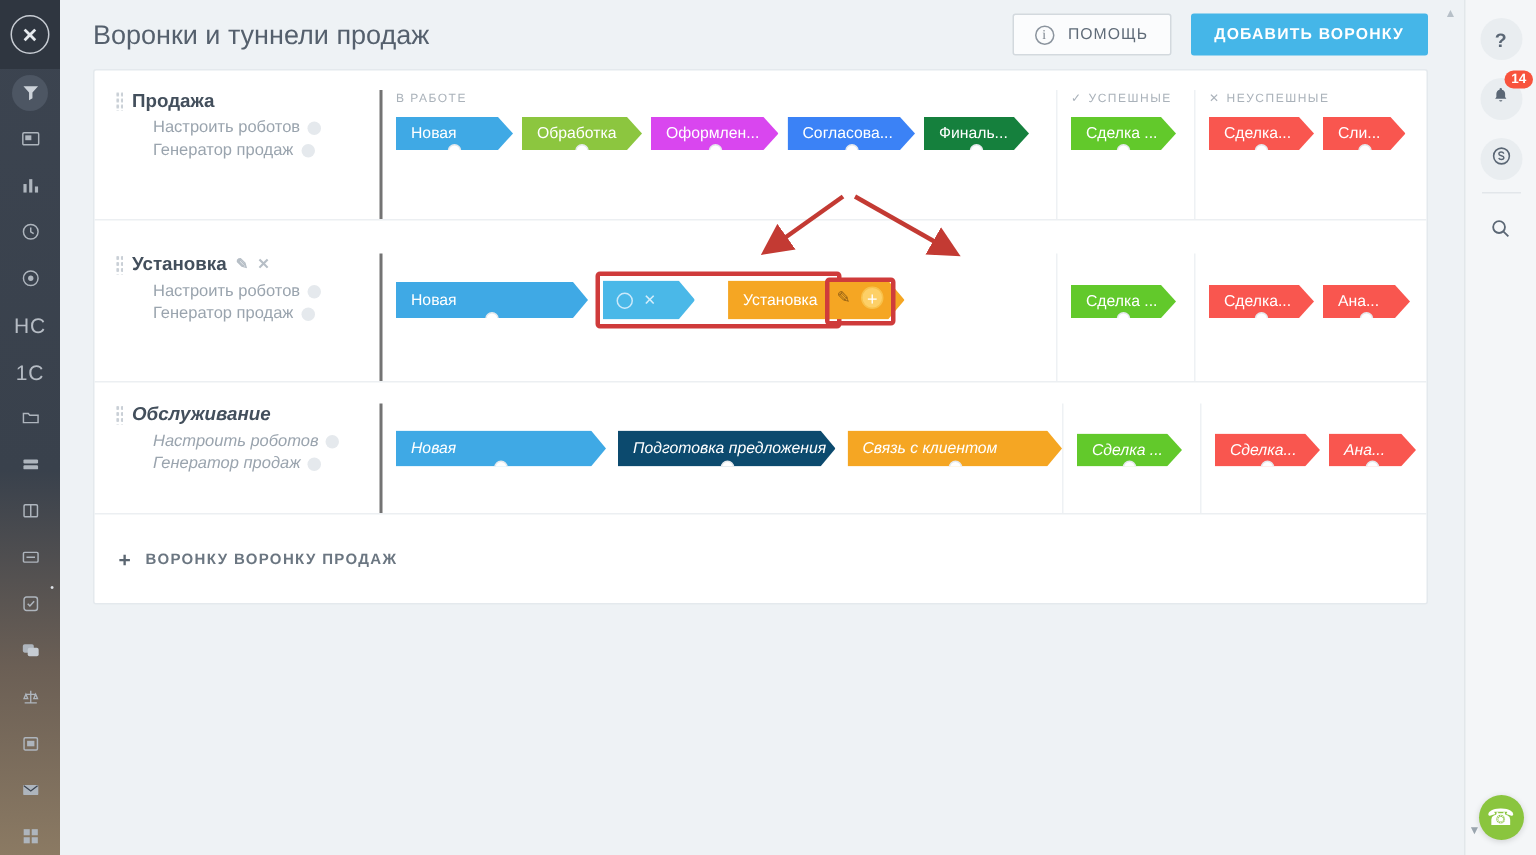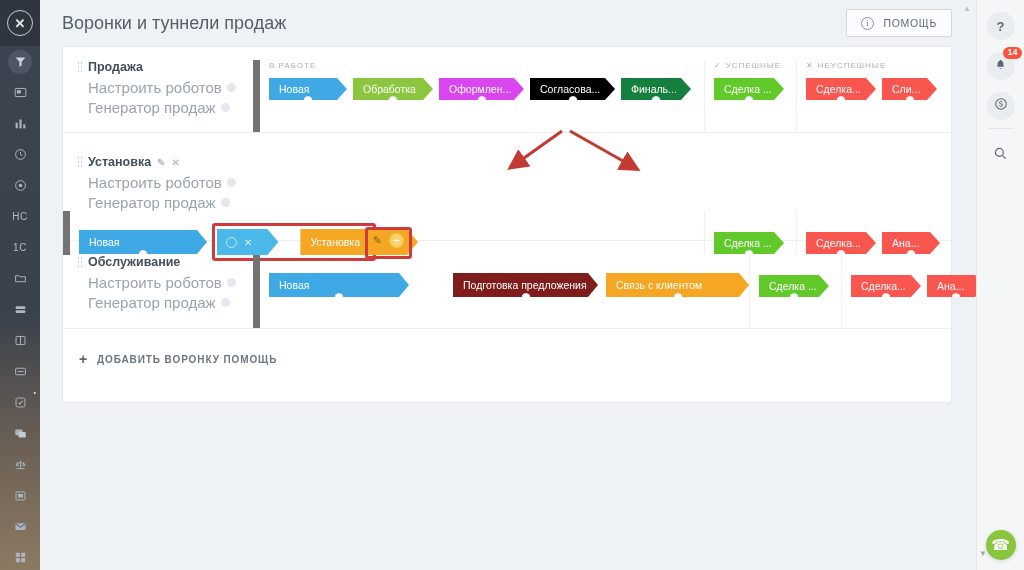--- a/index.html
+++ b/index.html
@@ -32,21 +32,21 @@
   .ls-item.active .ls-ico-wrap{
     background:#4d5663;border-radius:50%;
   }
   .ls-ico-wrap{
     width:24px;height:24px;display:flex;align-items:center;justify-content:center;
   }
   .ls-item svg{ display:block; }
   .ls-badge{
     position:absolute; top:2px; right:4px; font-size:7px; color:#dfe3e8;
   }
-  .ls-text{ font-size:10px; letter-spacing:.5px; color:#b6bcc4;}
+  .ls-text{ font-size:14px; letter-spacing:.5px; color:#b6bcc4;}
 
   
   #right-sidebar{
     position:absolute; right:0; top:0; width:48px; height:570px;
     background:#f4f6f8; border-left:1px solid #e2e7ea; z-index:30;
     display:flex; flex-direction:column; align-items:center;
   }
   .rs-btn{
     width:28px;height:28px;border-radius:50%;background:#e9edf0;
     display:flex;align-items:center;justify-content:center;
@@ -107,48 +107,48 @@
   }
 
   
   #card{
     margin:0 24px 0 22px; background:#fff; border:1px solid #e4e9ed;
     border-radius:2px; height:357px;
   }
   .funnel-row{
     display:flex; border-bottom:1px solid #eceff2; height:95px; padding-top:13px;
   }
-  .funnel-row:nth-child(1){ height:86px; }
+  .funnel-row:nth-child(1){ height:100px; }
   .funnel-row:nth-child(3){ border-bottom:1px solid #eceff2; }
 
   .fr-left{
     width:190px; padding-left:14px; flex-shrink:0;
   }
   .fr-title{
     display:flex; align-items:center; gap:6px; font-size:12.5px; font-weight:bold;
     color:#434f5c; margin-bottom:5px;
   }
   .drag-dots{
     width:5px;height:13px;
     background-image:radial-gradient(#c3cad1 45%, transparent 46%);
     background-size:3px 4px; opacity:.9;
   }
   .title-act{ font-size:10px;color:#b6bec6; cursor:pointer;}
   .fr-sub{
     display:flex;align-items:center;gap:5px;
-    font-size:15px;color:#9aa4ae;margin:3px 0 0 11px;
+    font-size:11px;color:#9aa4ae;margin:3px 0 0 25px;
   }
   .sub-q{
     width:9px;height:9px;border-radius:50%;background:#e5e9ed;
     display:inline-block;
   }
 
   .fr-body{ flex:1; display:flex; position:relative; }
   .col{ position:relative; padding-left:9px;}
-  .col-work{ flex:1; border-left:7px solid #737373;}
+  .col-work{ flex:1; border-left:2px solid #737373;}
   .col-ok{ width:92px; border-left:1px solid #eef1f4;}
   .col-fail{ width:155px; border-left:1px solid #eef1f4;}
   .col-head{
     font-size:8px; letter-spacing:1px; color:#aab2ba; margin-bottom:8px; height:10px;
     display:flex; align-items:center; gap:4px;
   }
   .stages{ display:flex; align-items:flex-start; gap:6px; flex-wrap:nowrap;}
 
   .stage{
     position:relative; height:22px; display:flex; align-items:center;
@@ -355,20 +355,21 @@
 <div id="page">
 
   <div id="page-header">
     <div id="page-title">Воронки и туннели продаж</div>
 
     <div class="btn-help">
       <span class="circ">i</span>
       <span>ПОМОЩЬ</span>
     </div>
 
+    <div class="btn-add">ДОБАВИТЬ ВОРОНКУ</div>
   </div>
 
   <div id="card">
 
     <div class="funnel-row">
       <div class="fr-left">
         <div class="fr-title">
           <span class="drag-dots"></span>
           <span>Продажа</span>
         </div>
@@ -391,21 +392,21 @@
               <span class="knob"></span>
             </div>
             <div class="stage" style="background:#8cc63f;width:80px;">
               <span>Обработка</span>
               <span class="knob"></span>
             </div>
             <div class="stage" style="background:#d946ef;width:85px;">
               <span>Оформлен...</span>
               <span class="knob"></span>
             </div>
-            <div class="stage" style="background:#000000;width:85px;">
+            <div class="stage" style="background:#3b82f6;width:85px;">
               <span>Согласова...</span>
               <span class="knob"></span>
             </div>
             <div class="stage" style="background:#15803d;width:70px;">
               <span>Финаль...</span>
               <span class="knob"></span>
             </div>
           </div>
         </div>
 
@@ -434,21 +435,21 @@
             </div>
             <div class="stage" style="background:#f9564f;width:55px;">
               <span>Сли...</span>
               <span class="knob"></span>
             </div>
           </div>
         </div>
       </div>
     </div>
 
-    <div class="funnel-row" style="padding-top:22px;height:108px;flex-direction:column;">
+    <div class="funnel-row" style="padding-top:22px;height:108px;">
       <div class="fr-left">
         <div class="fr-title">
           <span class="drag-dots"></span>
           <span>Установка</span>
           <span class="title-act">✎</span>
           <span class="title-act">✕</span>
         </div>
         <div class="fr-sub">
           <span>Настроить роботов</span>
           <span class="sub-q"></span>
@@ -512,21 +513,21 @@
             </div>
             <div class="stage" style="background:#f9564f;width:58px;margin-top:3px;">
               <span>Ана...</span>
               <span class="knob"></span>
             </div>
           </div>
         </div>
       </div>
     </div>
 
-    <div class="funnel-row" style="height:88px;padding-top:14px;border-bottom:1px solid #eceff2;">
+    <div class="funnel-row" style="height:88px;padding-top:14px;border-bottom:1px solid #eceff2;font-style:italic;">
       <div class="fr-left">
         <div class="fr-title">
           <span class="drag-dots"></span>
           <span>Обслуживание</span>
         </div>
         <div class="fr-sub">
           <span>Настроить роботов</span>
           <span class="sub-q"></span>
         </div>
         <div class="fr-sub">
@@ -536,21 +537,21 @@
       </div>
 
       <div class="fr-body">
         <div class="col col-work">
           <div class="col-head"></div>
           <div class="stages" style="gap:8px;">
             <div class="stage" style="background:#3fa9e5;width:140px;height:24px;">
               <span>Новая</span>
               <span class="knob"></span>
             </div>
-            <div class="stage" style="background:#7f1d1d;width:145px;height:24px;margin-left:36px;">
+            <div class="stage" style="background:#0c4a6e;width:145px;height:24px;">
               <span>Подготовка предложения</span>
               <span class="knob"></span>
             </div>
             <div class="stage" style="background:#f5a623;width:143px;height:24px;">
               <span>Связь с клиентом</span>
               <span class="knob"></span>
             </div>
           </div>
         </div>
 
@@ -575,21 +576,21 @@
               <span>Ана...</span>
               <span class="knob"></span>
             </div>
           </div>
         </div>
       </div>
     </div>
 
     <div class="add-funnel">
       <span class="plus">+</span>
-      <span>ДОБАВИТЬ ВОРОНКУ ПОМОЩЬ</span>
+      <span>ВОРОНКУ ВОРОНКУ ПРОДАЖ</span>
     </div>
   </div>
 
   <svg id="arrows">
     <defs>
       <marker id="ah" markerWidth="7" markerHeight="7" refX="3" refY="3.5" orient="auto">
         <path d="M0 0 L7 3.5 L0 7 z" fill="#c33a33"></path>
       </marker>
     </defs>
     <line x1="522" y1="131" x2="477" y2="163" stroke="#c33a33" stroke-width="3" marker-end="url(#ah)"></line>

